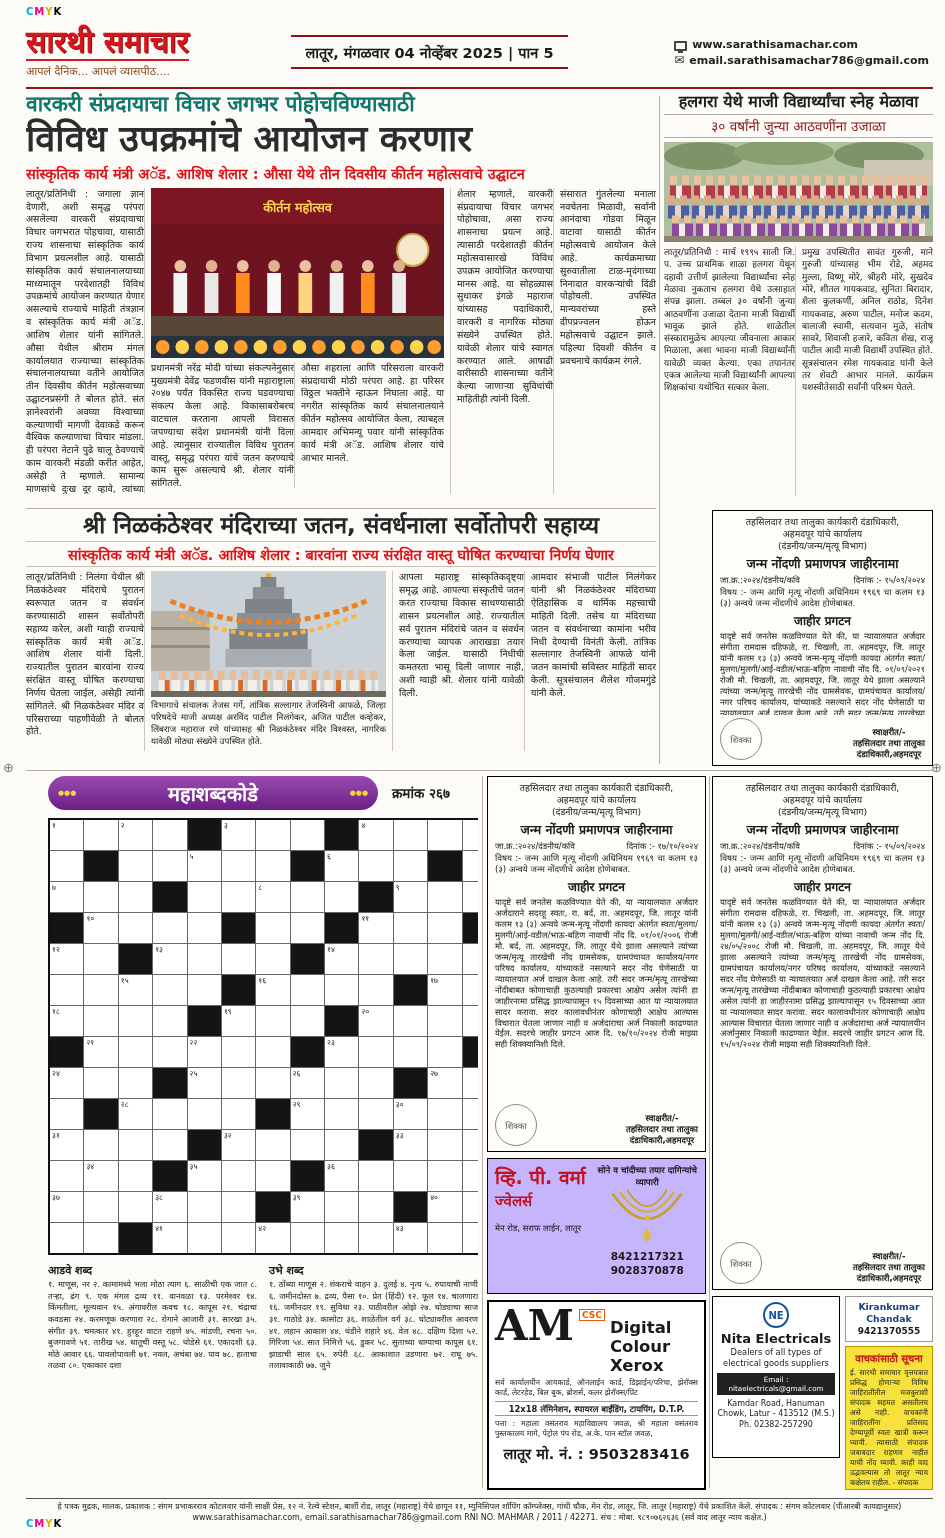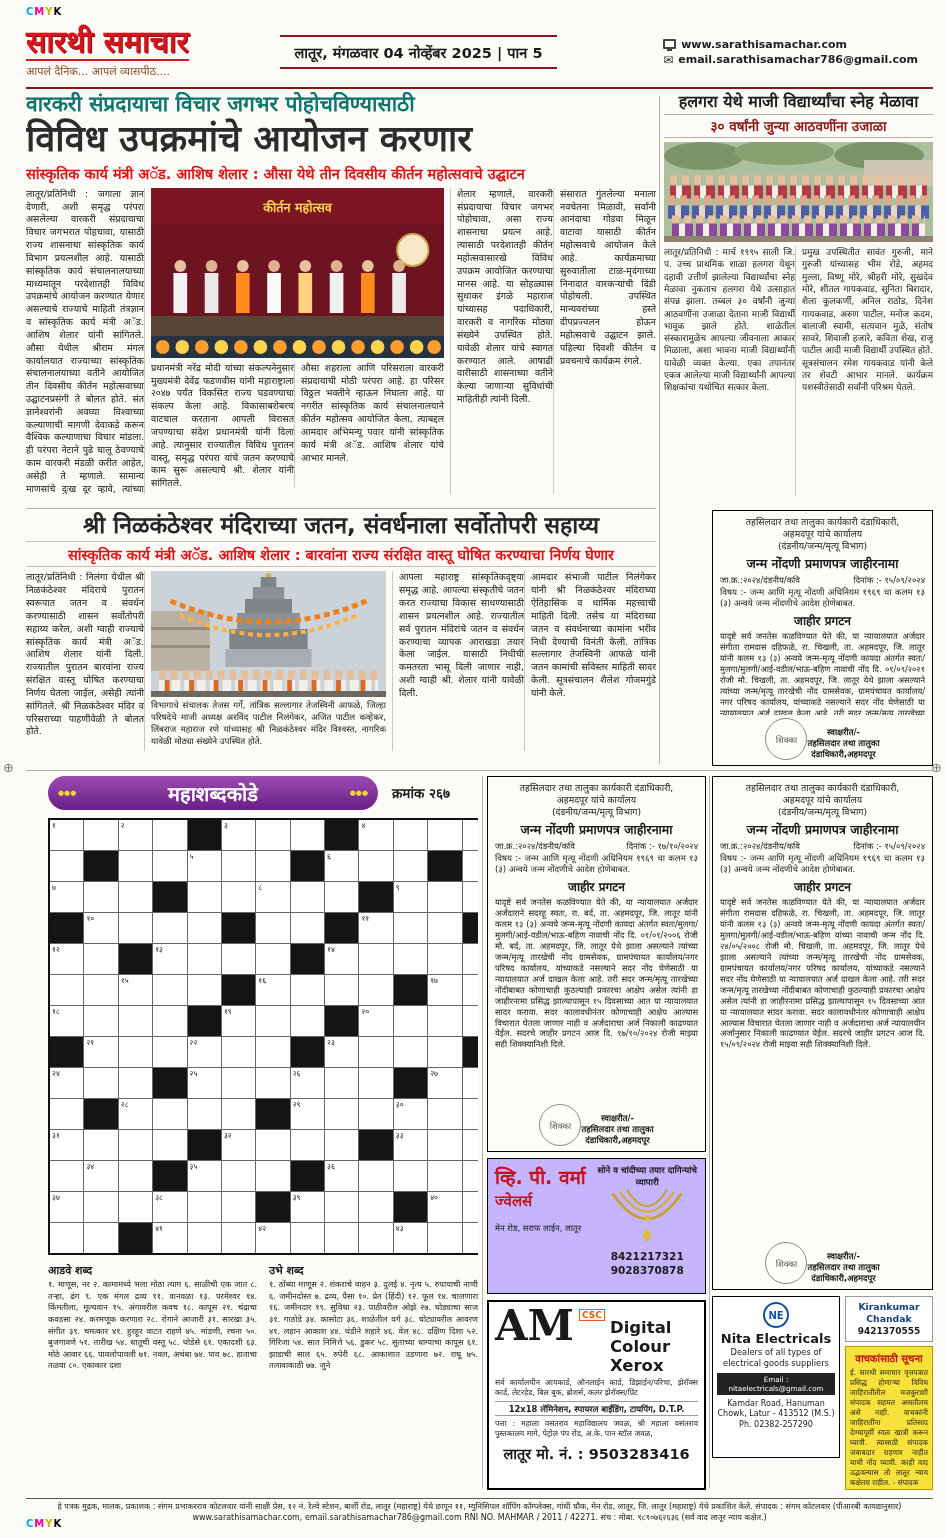--- a/index.html
+++ b/index.html
@@ -15,21 +15,21 @@
   .regmark { position:absolute; color:#777; font-size:13px; }
   .regmark.left { left:3px; top:760px; } .regmark.right { right:3px; top:760px; }
 
   
   .masthead { position:absolute; left:26px; top:20px; width:907px; height:64px; display:flex; align-items:center; justify-content:space-between; }
   .logo-block { display:flex; flex-direction:column; }
   .logo { color:#d6151c; font-weight:bold; font-size:30px; line-height:1.05; text-shadow:1px 1px 0 #8a0d10; border-bottom:2px solid #d6151c; padding-bottom:2px; }
   .tagline { color:#8a4a1f; font-size:11px; margin-top:2px; }
   .datebox { border-top:2px solid #8b1515; border-bottom:2px solid #8b1515; padding:5px 14px; font-weight:bold; font-size:14.5px; white-space:nowrap; }
   .contact { font-size:11px; font-weight:bold; color:#222; }
-  .crow { display:flex; align-items:center; margin:2px 15px; }
+  .crow { display:flex; align-items:flex-end; margin:2px 4px; }
   .icon-monitor { display:inline-block; width:13px; height:10px; border:2px solid #444; border-radius:1px; position:relative; margin-right:5px; }
   .icon-monitor::after { content:""; position:absolute; left:2px; right:2px; bottom:-4px; height:2px; background:#444; }
   .icon-env { font-size:12px; margin-right:5px; color:#333; }
   .rule-top { position:absolute; left:26px; top:87px; width:907px; height:2px; background:#8b1515; }
 
   
   .vdiv { position:absolute; border-left:1px solid #b5b0a6; }
   .vdiv1 { left:659px; top:96px; height:668px; }
   .vdiv2 { left:482px; top:776px; height:712px; }
   .vdiv3 { left:709px; top:776px; height:712px; }
@@ -49,21 +49,21 @@
   .lead-c1 { width:118px; }
   .photocol { width:306px; padding:0 6px; }
   .lead-photo { width:100%; height:170px; display:block; background:#58121d; }
   .lead-under { display:flex; margin-top:4px; height:126px; overflow:hidden; }
   .lead-under .col { flex:1; }
   .lead-c4, .lead-c5 { flex:1; }
 
   
   .reunion { position:absolute; left:664px; top:92px; width:269px; height:414px; overflow:hidden; }
   .reunion h2 { font-size:16px; font-weight:bold; text-align:center; line-height:1.2; color:#1d1d1d; }
-  .reunion .rsub { font-size:13.5px; font-weight:bold; text-align:center; color:#8b1a1a; border-top:1px solid #b5b0a6; border-bottom:1px solid #b5b0a6; padding:2px 0; margin:3px 0 4px; }
+  .reunion .rsub { font-size:13.5px; font-weight:normal; text-align:center; color:#8b1a1a; border-top:1px solid #b5b0a6; border-bottom:1px solid #b5b0a6; padding:2px 0; margin:3px 0 4px; }
   .reunion-photo { width:100%; height:100px; display:block; background:#aebf9e; }
   .reunion-body { display:flex; margin-top:4px; height:250px; overflow:hidden; }
   .reunion-body .col { flex:1; font-size:8.9px; }
 
   
   .temple { position:absolute; left:26px; top:512px; width:630px; height:254px; overflow:hidden; }
   .temple h2 { font-size:23px; font-weight:bold; color:#262626; text-align:center; line-height:1.15; }
   .temple .subhead { text-align:center; border-top:1px solid #c5c0b6; border-bottom:1px solid #c5c0b6; padding:2px 0; margin:3px 0 4px; }
   .temple-body { display:flex; height:180px; overflow:hidden; }
   .temple-c1 { width:118px; }
@@ -76,21 +76,21 @@
   .notice { position:absolute; border:1px solid #000; background:#fffdf8; padding:5px 7px; display:flex; flex-direction:column; overflow:hidden; }
   .n1 { left:712px; top:510px; width:221px; height:256px; }
   .n2 { left:487px; top:776px; width:219px; height:376px; }
   .n3 { left:712px; top:776px; width:221px; height:514px; }
   .notice .office { text-align:center; font-size:9.2px; line-height:1.3; }
   .notice .ntitle { text-align:center; font-weight:bold; font-size:12.5px; margin:3px 0 2px; }
   .notice .refrow { display:flex; justify-content:space-between; font-size:8.4px; margin-bottom:2px; }
   .notice .subject { font-size:8.6px; text-align:justify; line-height:1.3; }
   .notice .label { text-align:center; font-weight:bold; font-size:12px; margin:3px 0 2px; }
   .notice .nbody { flex:1; font-size:8.3px; line-height:1.32; text-align:justify; overflow:hidden; }
-  .notice .nfoot { display:flex; justify-content:center; align-items:flex-end; margin-top:3px; }
+  .notice .nfoot { display:flex; justify-content:space-between; align-items:flex-end; margin-top:3px; }
   .seal { width:42px; height:42px; border:1.5px solid #8a8a8a; border-radius:50%; display:flex; align-items:center; justify-content:center; font-size:8.5px; color:#555; }
   .sig { text-align:center; font-size:8.4px; font-weight:bold; line-height:1.3; }
 
   
   .crossword { position:absolute; left:26px; top:776px; width:452px; height:714px; overflow:hidden;padding-left:22px; }
   .cw-head { display:flex; align-items:center; }
   .cw-banner { width:330px; height:34px; background:linear-gradient(#9a4bb0,#6a1f86); border-radius:17px; color:#fff; display:flex; align-items:center; justify-content:center; font-weight:bold; font-size:20px; position:relative; }
   .cw-banner::before, .cw-banner::after { content:"\25CF \25CF \25CF"; color:#f3d23a; font-size:7px; position:absolute; top:13px; }
   .cw-banner::before { left:10px; } .cw-banner::after { right:10px; }
   .cw-no { margin-left:14px; font-weight:bold; font-size:13.5px; }

